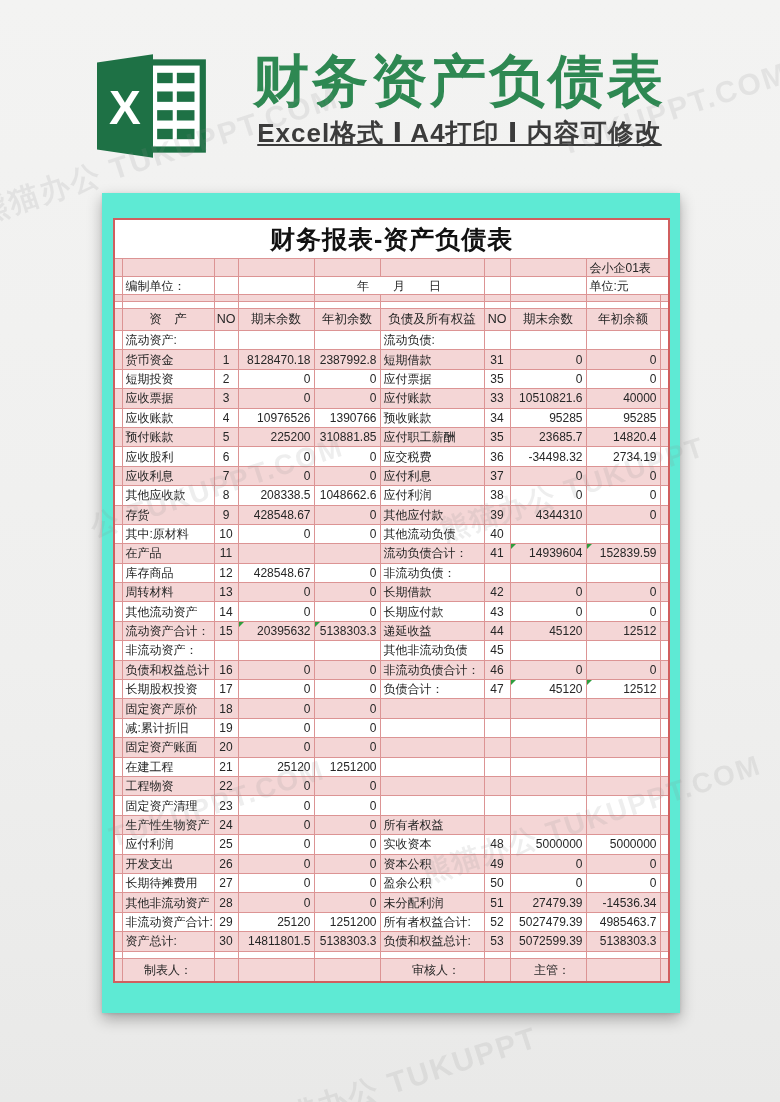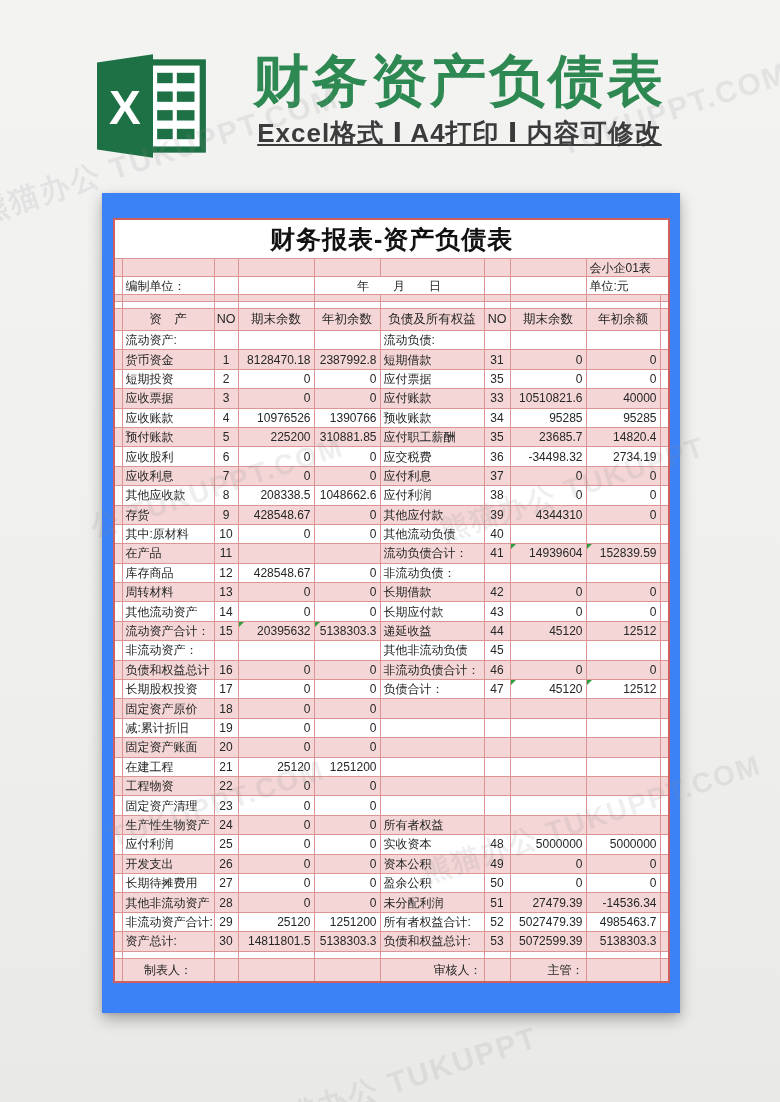--- a/index.html
+++ b/index.html
@@ -9,21 +9,21 @@
     font-family:"Liberation Sans","DejaVu Sans",sans-serif;
   }
   
   .banner{position:absolute;left:97px;top:50px;display:flex;align-items:flex-start;gap:16px;z-index:2;}
   .logo{width:112px;height:112px;flex:0 0 auto;}
   .banner-text{display:flex;flex-direction:column;align-items:center;margin-left:28px;}
   .banner-title{font-size:56px;font-weight:bold;color:#2e8852;letter-spacing:3px;line-height:1.12;white-space:nowrap;}
   .banner-subtitle{font-size:26px;font-weight:bold;color:#3b3b3b;letter-spacing:1px;margin-top:3px;white-space:nowrap;text-decoration:underline;}
   
   .page{
-    position:absolute;left:102px;top:193px;width:578px;height:820px;background:#3b82f6;
+    position:absolute;left:102px;top:193px;width:578px;height:820px;background:#5eead4;
     box-shadow:0 6px 14px rgba(0,0,0,0.30), 0 1px 3px rgba(0,0,0,0.10);z-index:1;
   }
   table.sheet{
     position:absolute;left:11px;top:25px;width:555px;
     border-collapse:collapse;table-layout:fixed;
     border:2px solid #d05f5f;
   }
   td{
     border:1px solid #dc9494;font-size:12px;color:#262626;height:18.4px;
     line-height:1;white-space:nowrap;overflow:visible;position:relative;
@@ -37,21 +37,21 @@
   td.sp{padding:0;}
   td.sheet-title{
     font-size:25px;font-weight:bold;text-align:center;height:38px;
     color:#111;letter-spacing:1px;background:#ffffff;
   }
   tr.meta td{height:17px;margin-top:16px;}
   tr.thin td{height:6px;}
   tr.colhead td{text-align:center;font-size:12.5px;height:21px;margin-top:28px;}
   tr.footer-row td{height:22px;}
   td.footer-maker{text-align:center;}
-  td.footer-lab{text-align:right;padding-left:10px;}
+  td.footer-lab{text-align:center;padding-left:10px;}
   .gmark{
     position:absolute;top:0;left:0;width:0;height:0;
     border-top:5px solid #2e9e3e;border-right:5px solid transparent;
   }
   
   #watermark-layer{position:absolute;left:0;top:0;width:780px;height:1102px;z-index:5;pointer-events:none;}
   .wm{
     position:absolute;font-weight:bold;color:#8a8a8a;opacity:0.14;
     transform:rotate(-18deg);white-space:nowrap;letter-spacing:2px;
   }

